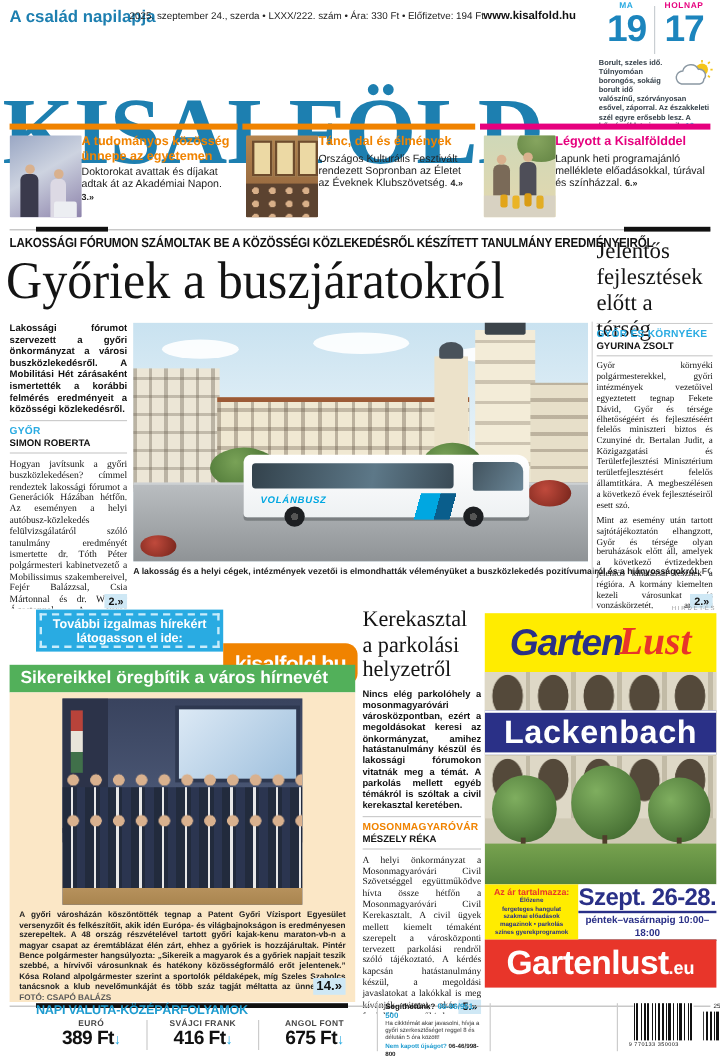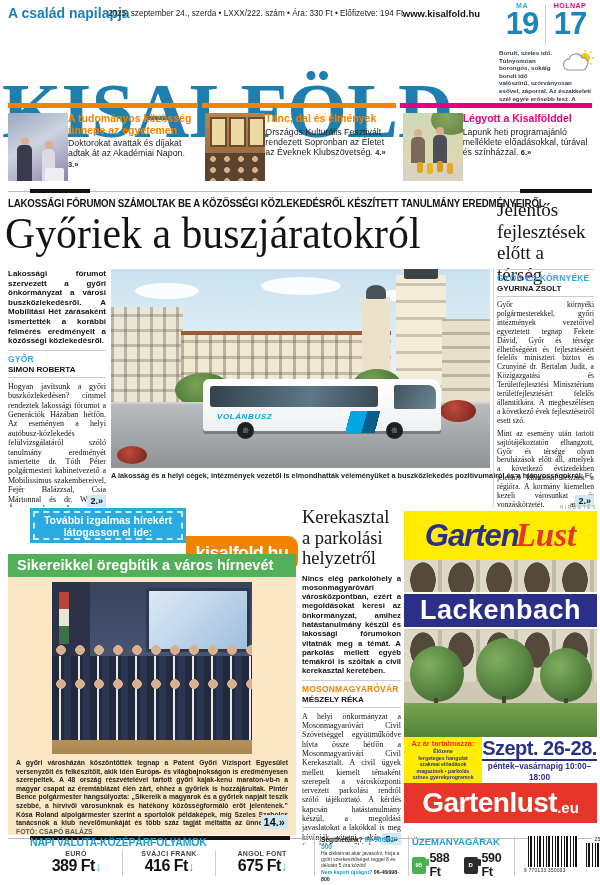--- a/index.html
+++ b/index.html
@@ -485,29 +485,20 @@
     </div>
     <div class="fvr" style="left:284px;"></div>
     <div class="fsec help">
       <div class="help-title"><span>Segíthetünk?</span>
         <span class="ph">06-96/961-500</span></div>
       <div class="help-note">Ha cikktémát akar javasolni, hívja a győri szerkesztőséget reggel 8 és délután 5 óra között!</div>
       <div class="help-line"><span>Nem kapott újságot?</span> <span class="ph2">06-46/998-800</span></div>
 
     </div>
     <div class="fvr" style="left:378px;"></div>
-    <div class="fsec fuel">
-      <div class="fuel-title">ÜZEMANYAGÁRAK</div>
-      <div class="fuel-row">
-        <div class="pump p95">95</div>
-        <span class="fuel-price">588 Ft</span>
-        <div class="pump pd">D</div>
-        <span class="fuel-price">590 Ft</span>
-      </div>
-    </div>
     <div class="fvr" style="left:484px;"></div>
     <div class="fsec codes">
       <div class="bc bc-main"></div>
       <div class="bc-num">9 770133 350003</div>
       <div class="bc-issue">25222</div>
       <div class="bc bc-small"></div>
     </div>
   </div>
 
 </div>

